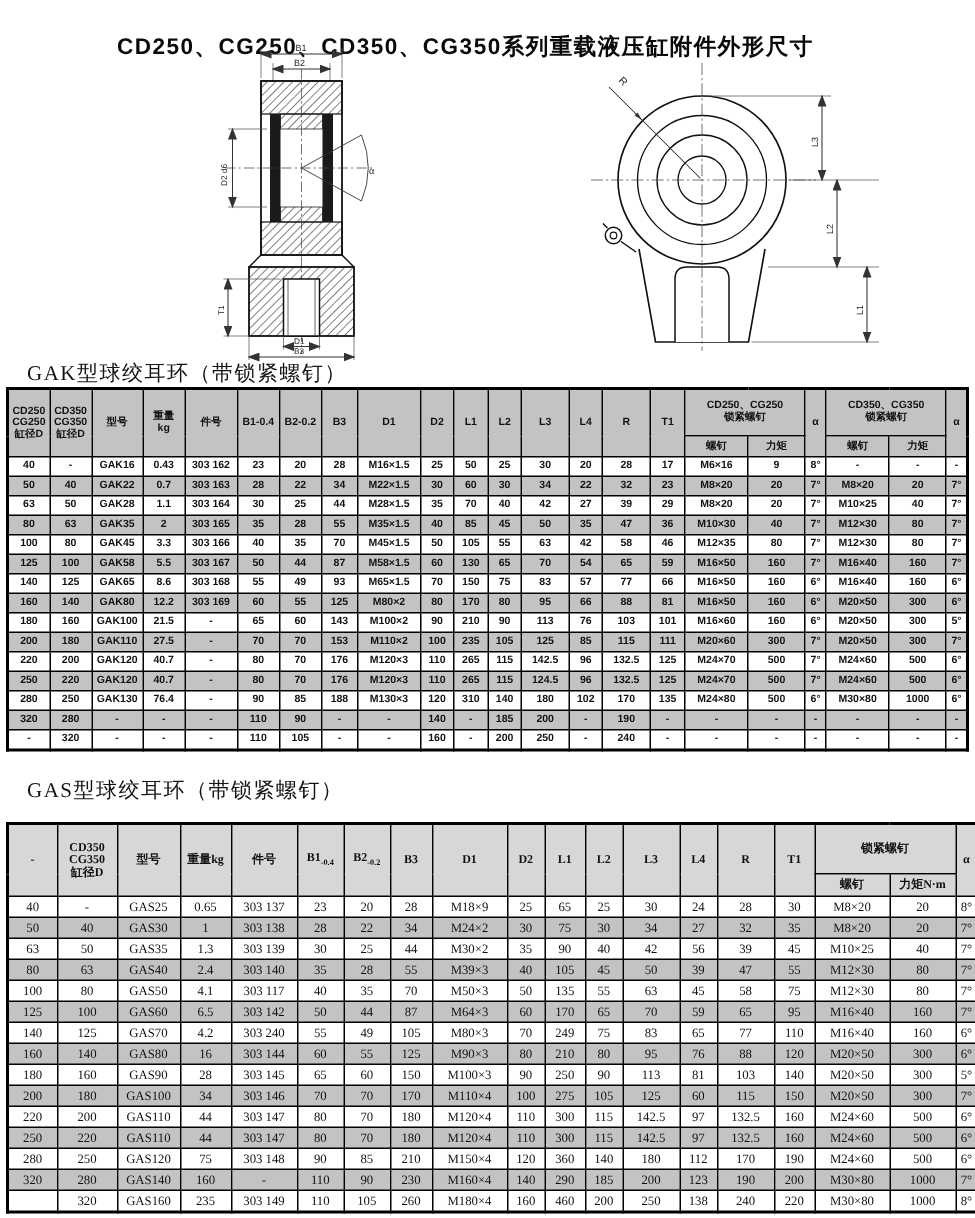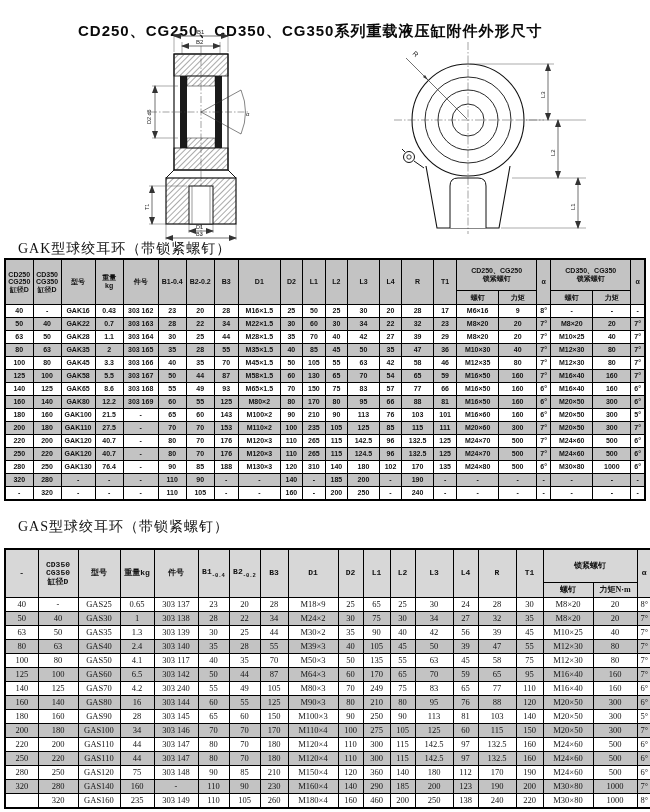--- a/index.html
+++ b/index.html
@@ -35,21 +35,21 @@
   #gak-table th{font-size:7px;font-weight:bold;background:#c3c3c3;}
   #gak-table td{font-size:7px;font-weight:bold;height:12px;background:#fff;}
   #gak-table tr.alt td{background:#c3c3c3;}
   #gak-table thead tr:first-child th{height:30px;}
   #gak-table thead tr:last-child th{height:13px;}
   
   #gas-table{top:548px;}
   #gas-table th{font-size:8px;font-weight:bold;background:#d7d7d7;font-family:"Liberation Serif",serif;}
   #gas-table td{font-size:8.5px;height:13px;background:#fff;font-family:"Liberation Serif",serif;}
   #gas-table tr.alt td{background:#c3c3c3;}
-  #gas-table thead tr:first-child th{height:32px;font-family:Liberation Mono, monospace;}
+  #gas-table thead tr:first-child th{height:32px;}
   #gas-table thead tr:last-child th{height:14px;}
   sub.tol{font-size:5.5px;}
 </style>
 </head>
 <body>
 
 <h1 class="title">CD250、CG250、CD350、CG350系列重载液压缸附件外形尺寸</h1>
 
 <div class="drawing front-drawing">
   <svg width="138" height="214" viewBox="0 0 138 214">

